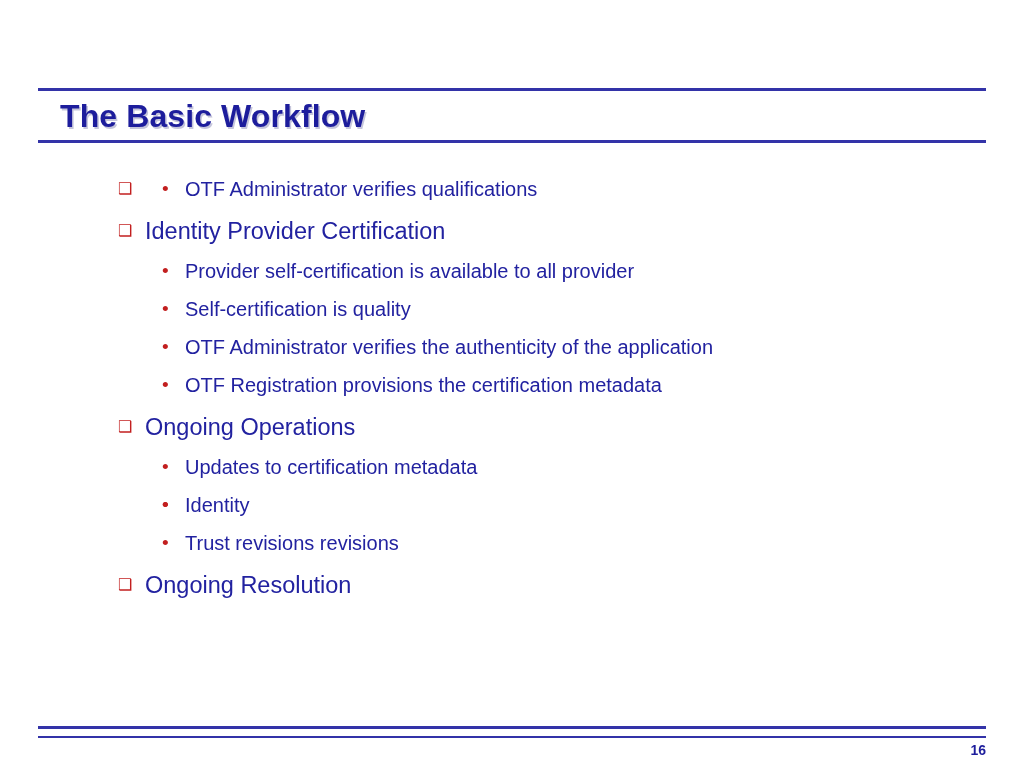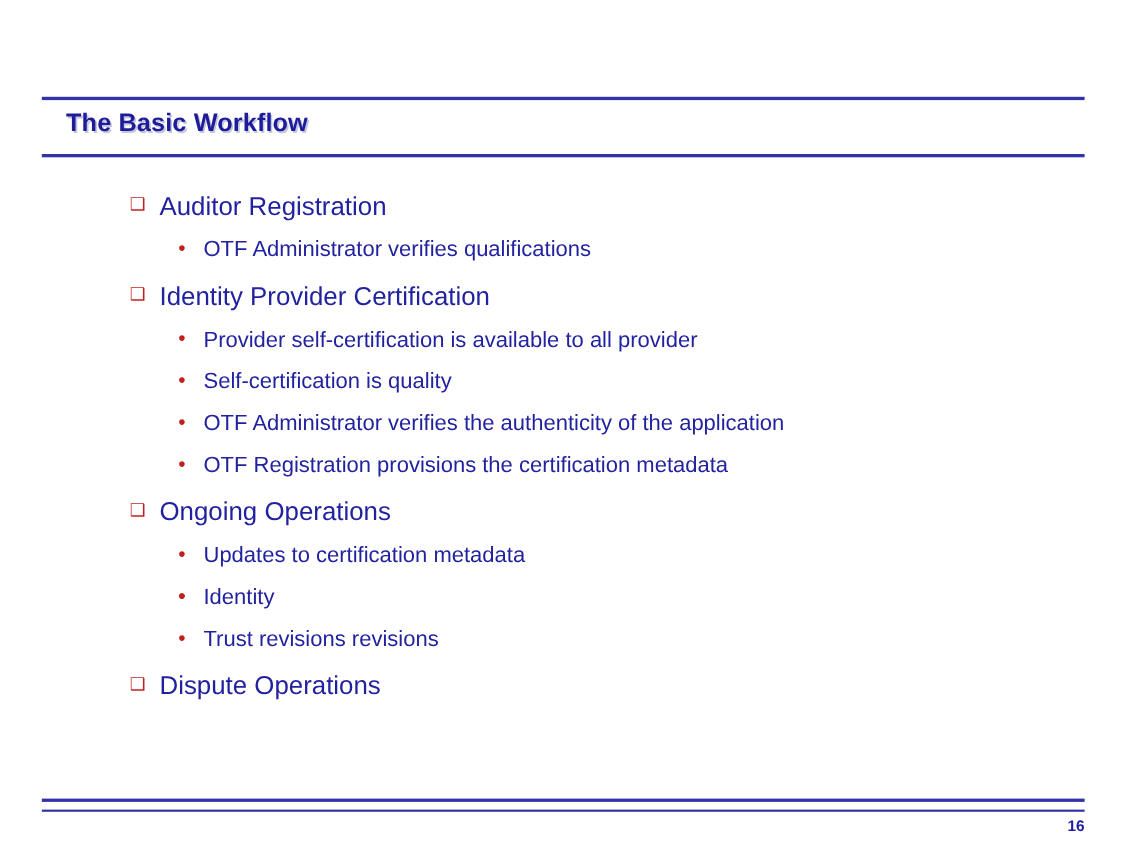--- a/index.html
+++ b/index.html
@@ -34,21 +34,21 @@
     left: 38px;
     top: 140px;
     width: 948px;
     height: 0;
     border-top: 3px solid #3333a8;
   }
   .slide-title {
     position: absolute;
     left: 60px;
     top: 98px;
-    font-size: 23px;
+    font-size: 32px;
     font-weight: bold;
     color: #1d1d9c;
     letter-spacing: 0.1px;
     text-shadow: 1.5px 1.5px 0 rgba(150,150,190,0.55);
     white-space: nowrap;
   }
 
   
   .body {
     position: absolute;
@@ -125,21 +125,20 @@
 
   <div class="title-rule-top"></div>
   <div class="slide-title">The Basic Workflow</div>
   <div class="title-rule-bottom"></div>
 
   <div class="body">
 
     <div class="group gap">
       <p class="lvl1">
         <span class="marker">❑</span>
-        <span>Auditor Registration</span>
       </p>
       <p class="lvl2">
         <span class="marker">•</span>
         <span>OTF Administrator verifies qualifications</span>
       </p>
     </div>
 
     <div class="group gap">
       <p class="lvl1">
         <span class="marker">❑</span>
@@ -181,21 +180,21 @@
       </p>
       <p class="lvl2">
         <span class="marker">•</span>
         <span>Trust revisions revisions</span>
       </p>
     </div>
 
     <div class="group">
       <p class="lvl1">
         <span class="marker">❑</span>
-        <span>Dispute Operations</span>
+        <span>Ongoing Resolution</span>
       </p>
     </div>
 
   </div>
 
   <div class="footer-rule-top"></div>
   <div class="footer-rule-bottom"></div>
   <div class="page-number">16</div>
 
 </div>

